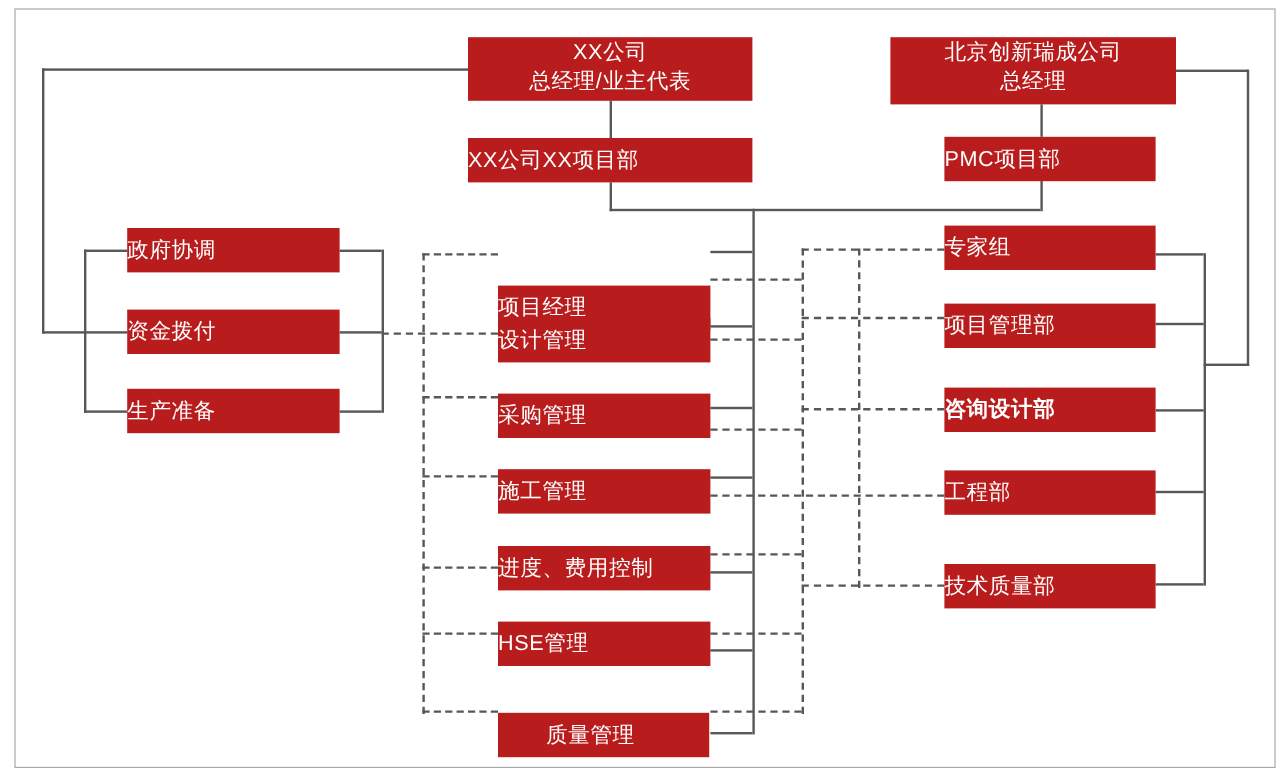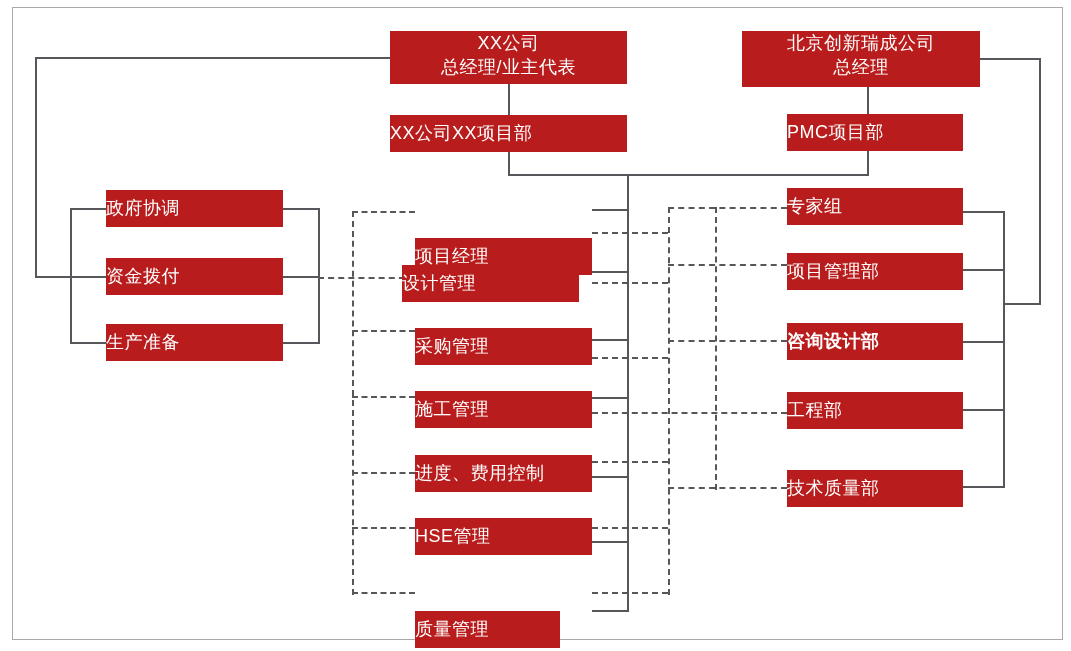--- a/index.html
+++ b/index.html
@@ -136,36 +136,36 @@
   <div class="box" style="left:106px;top:258px;width:177px;height:37px;">
     <span>资金拨付</span>
   </div>
   <div class="box" style="left:106px;top:324px;width:177px;height:37px;">
     <span>生产准备</span>
   </div>
 
   <div class="box" style="left:415px;top:201px;width:177px;height:37px;margin-top:37px;">
     <span>项目经理</span>
   </div>
-  <div class="box" style="left:402px;top:265px;width:177px;height:37px;">
+  <div class="box" style="left:415px;top:265px;width:177px;height:37px;">
     <span>设计管理</span>
   </div>
   <div class="box" style="left:415px;top:328px;width:177px;height:37px;">
     <span>采购管理</span>
   </div>
   <div class="box" style="left:415px;top:391px;width:177px;height:37px;">
     <span>施工管理</span>
   </div>
   <div class="box" style="left:415px;top:455px;width:177px;height:37px;">
     <span>进度、费用控制</span>
   </div>
   <div class="box" style="left:415px;top:518px;width:177px;height:37px;">
     <span>HSE管理</span>
   </div>
-  <div class="box" style="left:415px;top:611px;width:145px;height:37px;">
+  <div class="box" style="left:415px;top:594px;width:176px;height:37px;padding-left:40px;">
     <span>质量管理</span>
   </div>
 
   <div class="box" style="left:787px;top:188px;width:176px;height:37px;">
     <span>专家组</span>
   </div>
   <div class="box" style="left:787px;top:253px;width:176px;height:37px;">
     <span>项目管理部</span>
   </div>
   <div class="box" style="left:787px;top:323px;width:176px;height:37px;font-weight:bold;">

